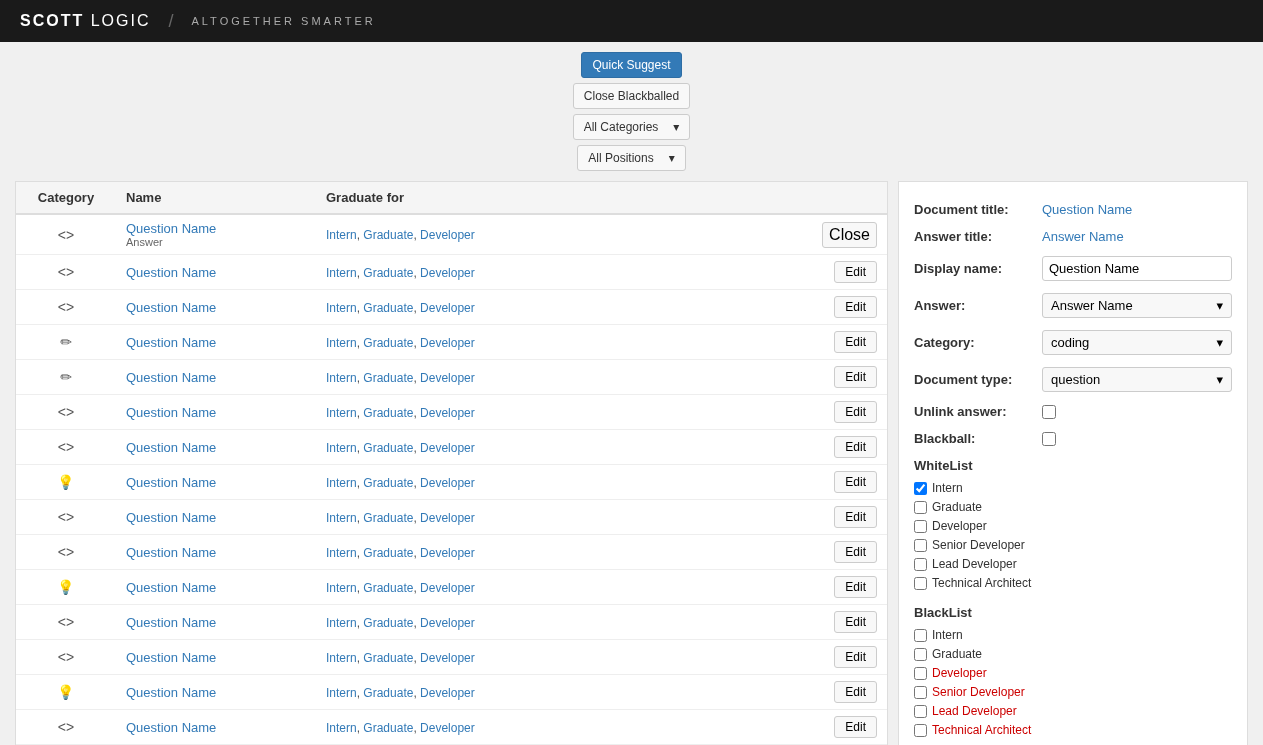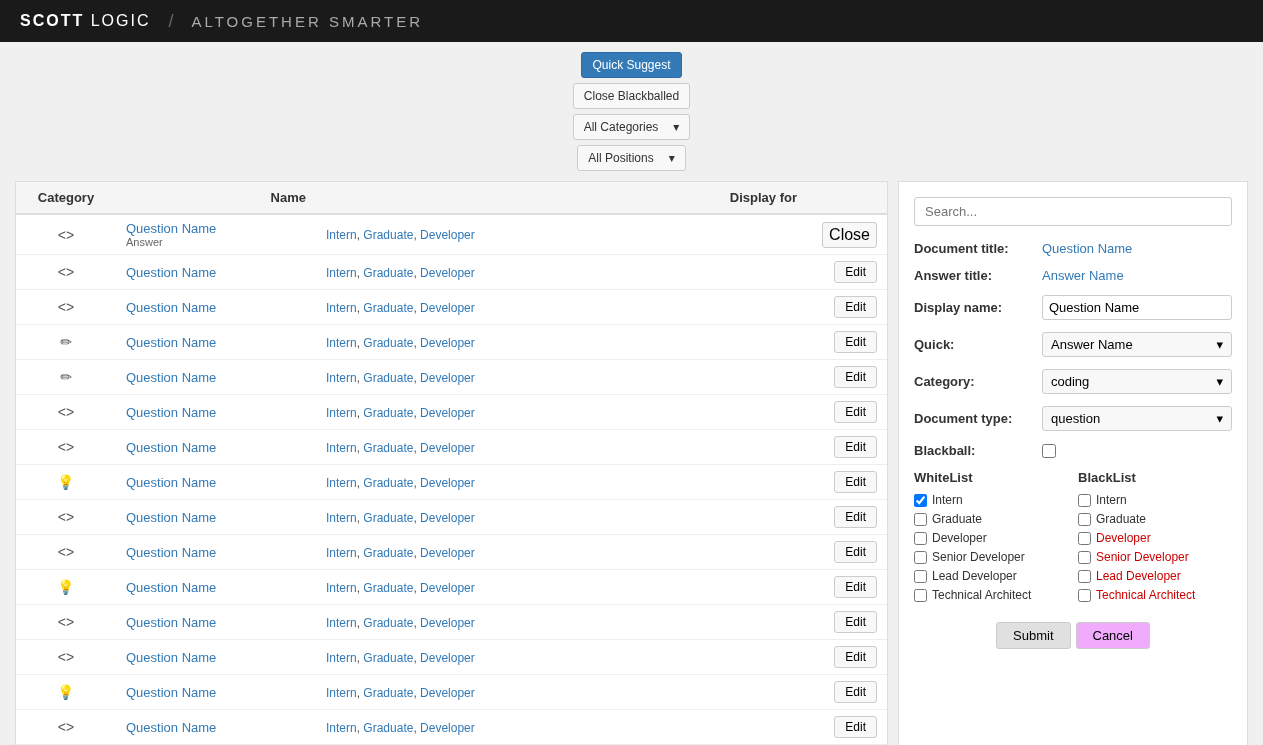--- a/index.html
+++ b/index.html
@@ -24,21 +24,21 @@
       letter-spacing: 2px;
       text-transform: uppercase;
     }
     .brand-name strong { font-weight: 900; }
     .brand-divider {
       color: #666;
       margin: 0 10px;
       font-size: 18px;
     }
     .brand-tagline {
-      font-size: 15px;
+      font-size: 11px;
       letter-spacing: 3px;
       text-transform: uppercase;
       color: #aaa;
     }
 
     
     .page-container {
       padding: 10px 15px;
     }
     .page-title {
@@ -98,21 +98,21 @@
       flex: 1;
     }
     table {
       width: 100%;
       border-collapse: collapse;
     }
     thead th {
       background: #f5f5f5;
       border-bottom: 2px solid #ddd;
       padding: 8px 10px;
-      text-align: right;
+      text-align: left;
       font-weight: bold;
       font-size: 13px;
       color: #333;
       position: sticky;
       top: 0;
     }
     tbody tr {
       border-bottom: 1px solid #eee;
     }
     tbody td {
@@ -205,20 +205,21 @@
       align-items: center;
       justify-content: space-between;
     }
     .checkbox-single { width: 14px; height: 14px; cursor: pointer; }
 
     
     .lists-section {
       display: flex;
       gap: 10px;
       margin-top: 5px;
+      flex-direction: column;
     }
     .list-col { flex: 1; }
     .list-title {
       font-weight: bold;
       font-size: 13px;
       margin-bottom: 8px;
       color: #333;
     }
     .list-item {
       display: flex;
@@ -291,21 +292,21 @@
 
   <div class="main-content">
 
     <div class="left-panel">
       <div class="table-container">
         <table>
           <thead>
             <tr>
               <th class="col-category">Category</th>
               <th class="col-name">Name</th>
-              <th>Display for</th>
+              <th>Graduate for</th>
               <th class="col-action"></th>
             </tr>
           </thead>
           <tbody id="table-body">
           <tr>
     <td class="col-category">
       <span class="cat-icon">&lt;&gt;</span>
     </td>
     <td class="col-name"><a class="question-link" href="#">Question Name</a><span class="answer-sub">Answer</span></td>
     <td><span class="suitable-text"><a class="suitable-link" href="#">Intern</a>, <a class="suitable-link" href="#">Graduate</a>, <a class="suitable-link" href="#">Developer</a></span></td>
@@ -422,57 +423,60 @@
     <td class="col-name"><a class="question-link" href="#">Question Name</a></td>
     <td><span class="suitable-text"><a class="suitable-link" href="#">Intern</a>, <a class="suitable-link" href="#">Graduate</a>, <a class="suitable-link" href="#">Developer</a></span></td>
     <td class="col-action"><button class="btn-edit">Edit</button></td>
   </tr>
             </tbody>
         </table>
       </div>
     </div>
 
     <div class="right-panel">
-      <input type="text" class="search-box" placeholder="Search..." style="">
 
       <div class="detail-form">
         <div class="form-row">
           <span class="form-label">Document title:</span>
           <span class="form-value">Question Name</span>
         </div>
         <div class="form-row">
           <span class="form-label">Answer title:</span>
           <span class="form-value">Answer Name</span>
         </div>
         <div class="form-row">
           <span class="form-label">Display name:</span>
           <input type="text" class="form-input" value="Question Name" style="">
         </div>
         <div class="form-row">
-          <span class="form-label">Quick:</span>
+          <span class="form-label">Answer:</span>
           <button class="form-select-btn">
             <span>Answer Name</span>
             <span>▾</span>
           </button>
         </div>
         <div class="form-row">
           <span class="form-label">Category:</span>
           <button class="form-select-btn">
             <span>coding</span>
             <span>▾</span>
           </button>
         </div>
         <div class="form-row">
           <span class="form-label">Document type:</span>
           <button class="form-select-btn">
             <span>question</span>
             <span>▾</span>
           </button>
         </div>
         <div class="form-row">
+          <span class="form-label">Unlink answer:</span>
+          <input type="checkbox" class="checkbox-single" style="">
+        </div>
+        <div class="form-row">
           <span class="form-label">Blackball:</span>
           <input type="checkbox" class="checkbox-single" style="">
         </div>
 
         <div class="lists-section">
           <div class="list-col">
             <div class="list-title">WhiteList</div>
             <div id="whitelist-items">
                 <div class="list-item">
     <input type="checkbox" checked="" style="">

